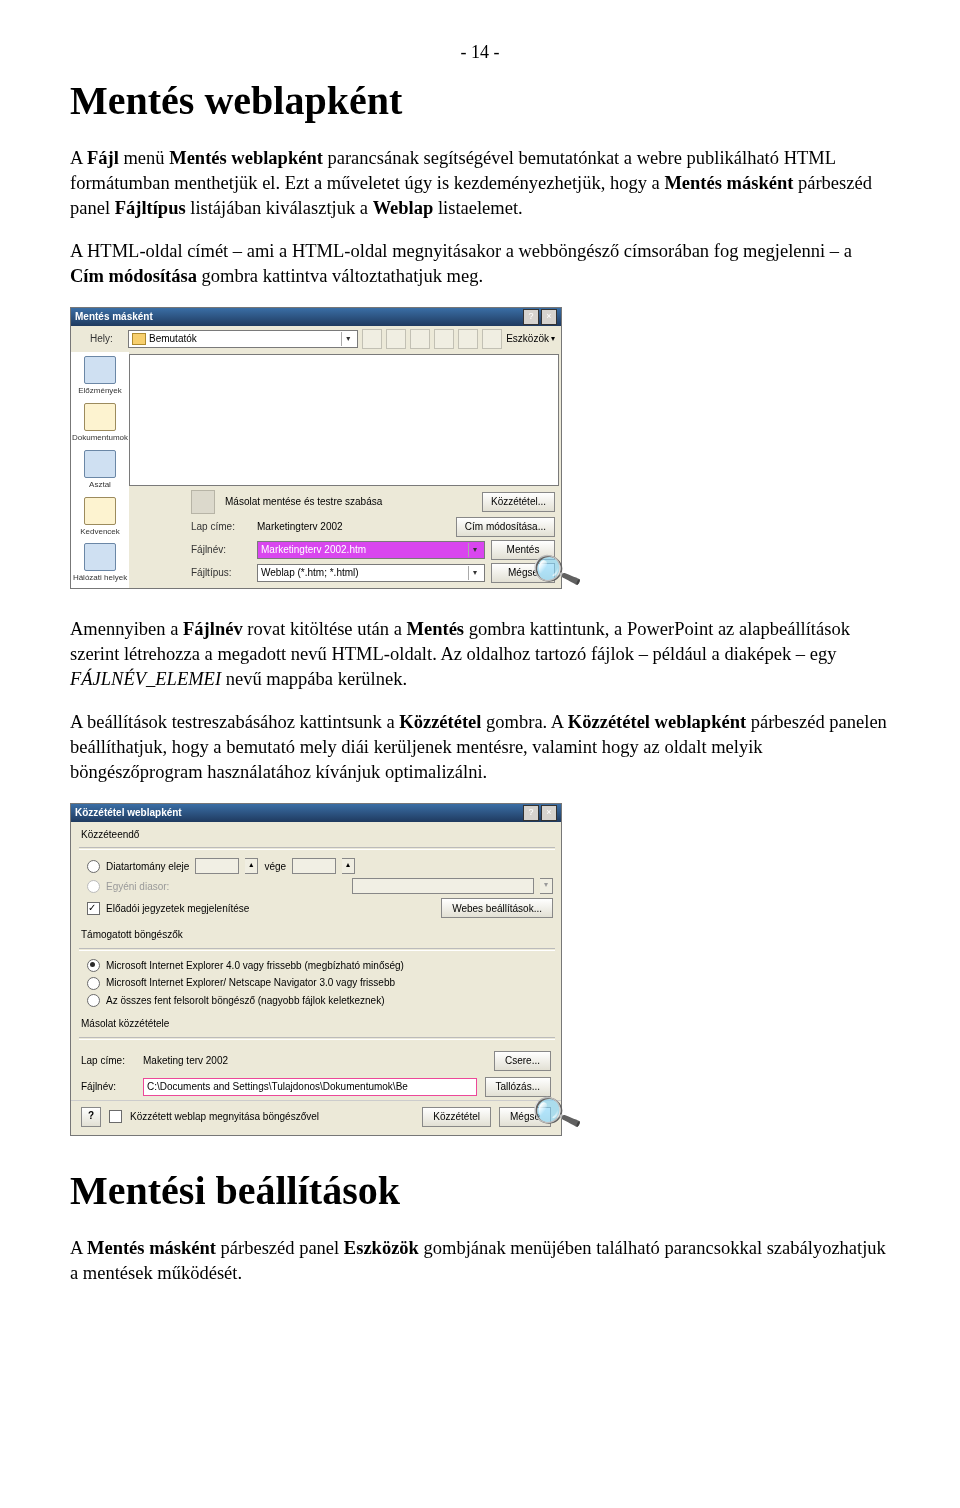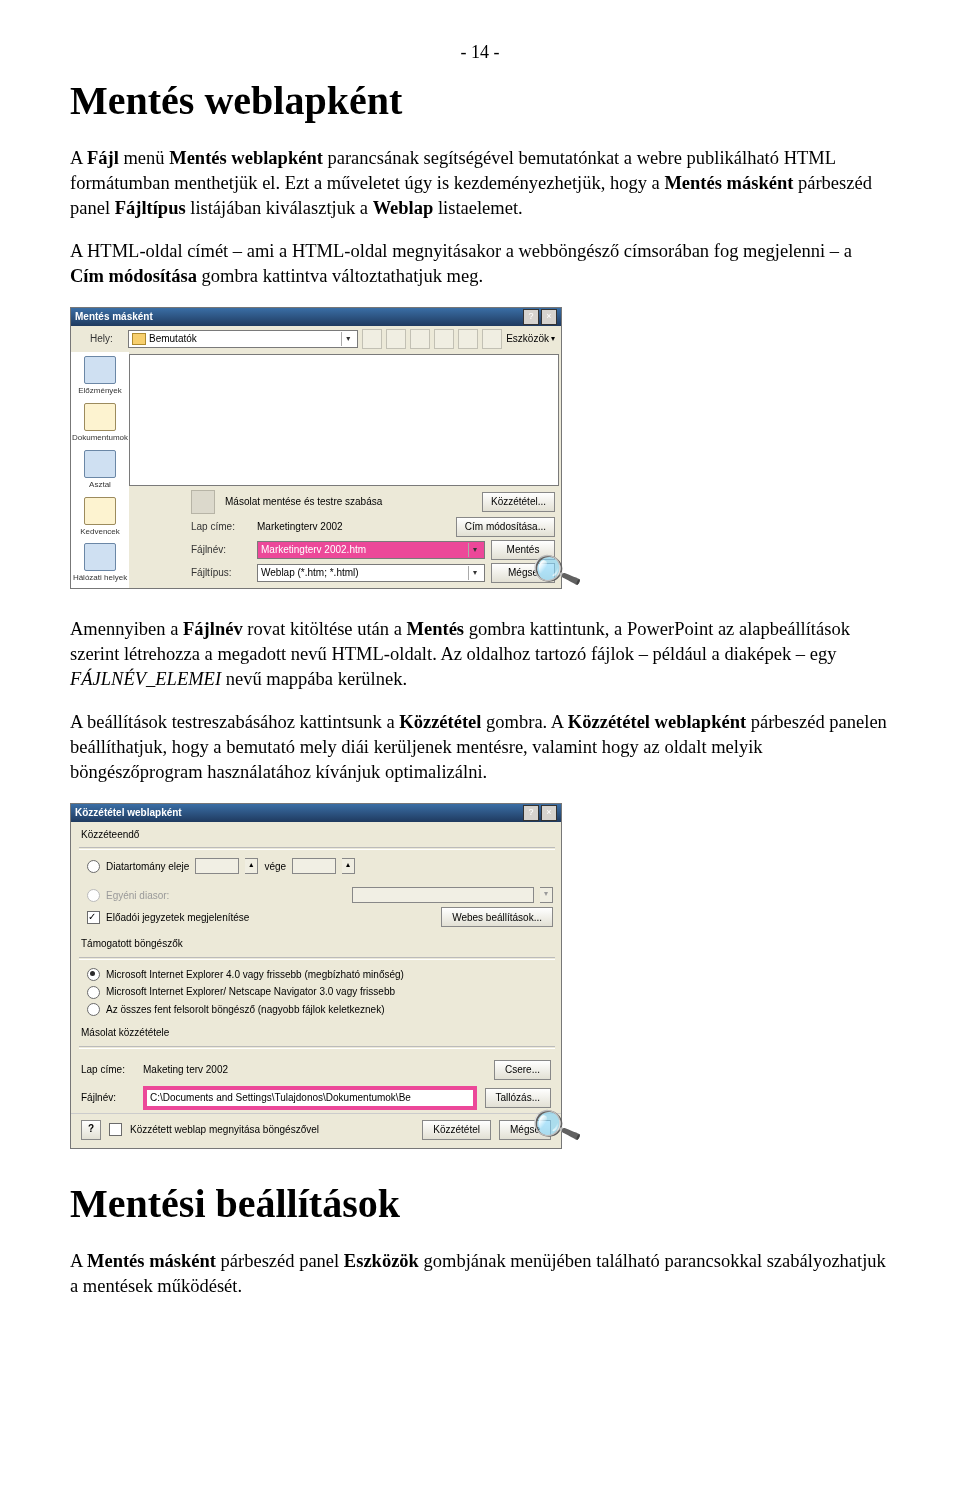--- a/index.html
+++ b/index.html
@@ -59,21 +59,21 @@
   .dlg1-body { display:flex; }
   .sidebar1 { width:58px; background:#ffffff; padding:4px 0; display:flex; flex-direction:column; align-items:center; gap:6px; font-size:8px; color:#333;}
   .sbitem { display:flex; flex-direction:column; align-items:center; gap:2px; width:100%; text-align:center;}
   .sbicon { width:30px; height:26px; background:#fdf3d0; border:1px solid #9c8b5d; border-radius:2px;}
   .sbicon.blue { background:#cfe0f2; border-color:#6b87a6; }
   .filearea { flex:1; background:#fff; border:1px solid #7a7a7a; margin:2px 2px 0 0; height:200px;}
   .dlg1-bottom { padding:4px 6px 2px 62px; }
   .brow { display:flex; align-items:center; gap:6px; margin-bottom:3px;}
   .brow .bl { width:60px; color:#333; }
   .brow .bcombo { flex:1; background:#fff; border:1px solid #7a7a7a; height:16px; display:flex; align-items:center; padding:0 3px; justify-content:space-between;}
-  .brow .bcombo.sel { background:#ec4899; color:#fff;align-items:center; }
+  .brow .bcombo.sel { background:#d946ef; color:#fff;align-items:center; }
   .btn { border:1px solid #888; background:linear-gradient(#fff,#e2e0d4); height:18px; padding:0 8px; display:inline-flex; align-items:center; font-size:10px;}
   .sep-ico { width:22px; height:22px; background:#dcd9cc; border:1px solid #b7b4a6; display:inline-block; margin-right:4px;}
   .mag1 { position:absolute; right:-18px; bottom:-8px; font-size:36px; color:#8aa4c4; transform:rotate(-20deg);}
 
   
   .dialog2 {
     width:490px;
     background:#ece9d8;
     border:1px solid #777;
     font-family:Tahoma, Arial, sans-serif;
@@ -84,28 +84,28 @@
   }
   .dlg2-group { padding:6px 8px 2px 10px; }
   .glabel { color:#000; padding-bottom:3px;}
   .gdiv { height:1px; border-top:1px solid #bbb; border-bottom:1px solid #fff; margin:3px -2px 6px -2px;}
   .orow { display:flex; align-items:center; gap:6px; padding:2px 0 2px 6px;}
   .radio, .check { width:11px; height:11px; border:1px solid #6b6b6b; background:#fff; display:inline-block;}
   .radio { border-radius:50%; position:relative;}
   .radio.sel::after { content:""; position:absolute; left:2px; top:2px; width:5px; height:5px; background:#2a2a2a; border-radius:50%;}
   .check { position:relative;}
   .check.sel::after { content:"✓"; position:absolute; left:0; top:-2px; font-size:10px; }
-  .disabled { color:#9a9a9a;margin-top:9px; }
+  .disabled { color:#9a9a9a; }
   .tinyfield { background:#fff; border:1px solid #888; height:14px; width:42px; display:inline-block;}
   .tinyfield.dis { background:#f1efe4; }
   .drop2 { width:12px; height:14px; border:1px solid #888; border-left:none; background:#f0eee2; display:inline-block; text-align:center; font-size:8px; line-height:12px;}
   .btn2 { border:1px solid #888; background:linear-gradient(#fff,#e2e0d4); height:18px; padding:0 10px; display:inline-flex; align-items:center; font-size:10px;}
   .row2 { display:flex; align-items:center; gap:8px; padding:3px 10px;}
   .row2 .rl { width:54px; }
-  .tfield { flex:1; background:#fff; border:4px solid #ec4899; height:16px; display:flex; align-items:center; padding:0 3px;}
+  .tfield { flex:1; background:#fff; border:1px solid #ec4899; height:16px; display:flex; align-items:center; padding:0 3px;}
   .dlg2-bottom { display:flex; align-items:center; gap:8px; padding:6px 10px 8px 10px; border-top:1px solid #ccc;}
   .help { width:18px; height:18px; border:1px solid #888; background:linear-gradient(#fff,#e2e0d4); text-align:center; font-weight:bold; line-height:16px;}
   .mag2 { position:absolute; right:-18px; bottom:-4px; font-size:36px; color:#8aa4c4; transform:rotate(-20deg);}
 </style>
 </head>
 <body>
 
 <div class="page-num">- 14 -</div>
 
 <h1>Mentés weblapként</h1>

